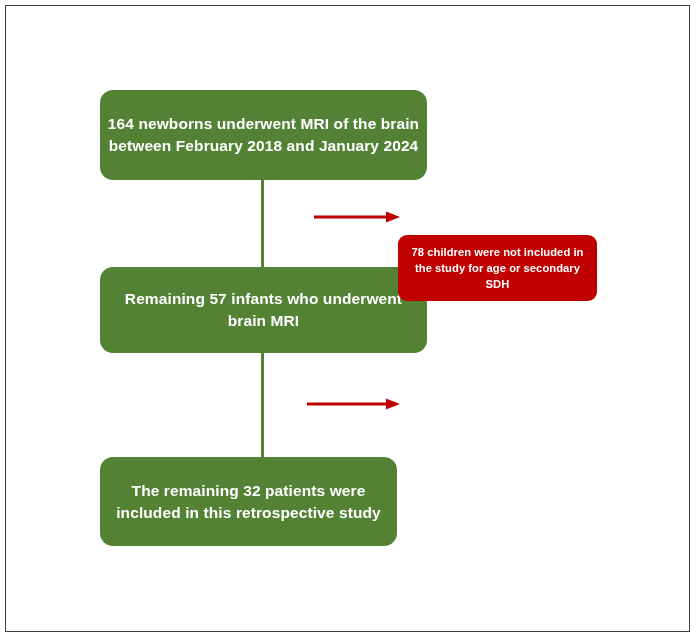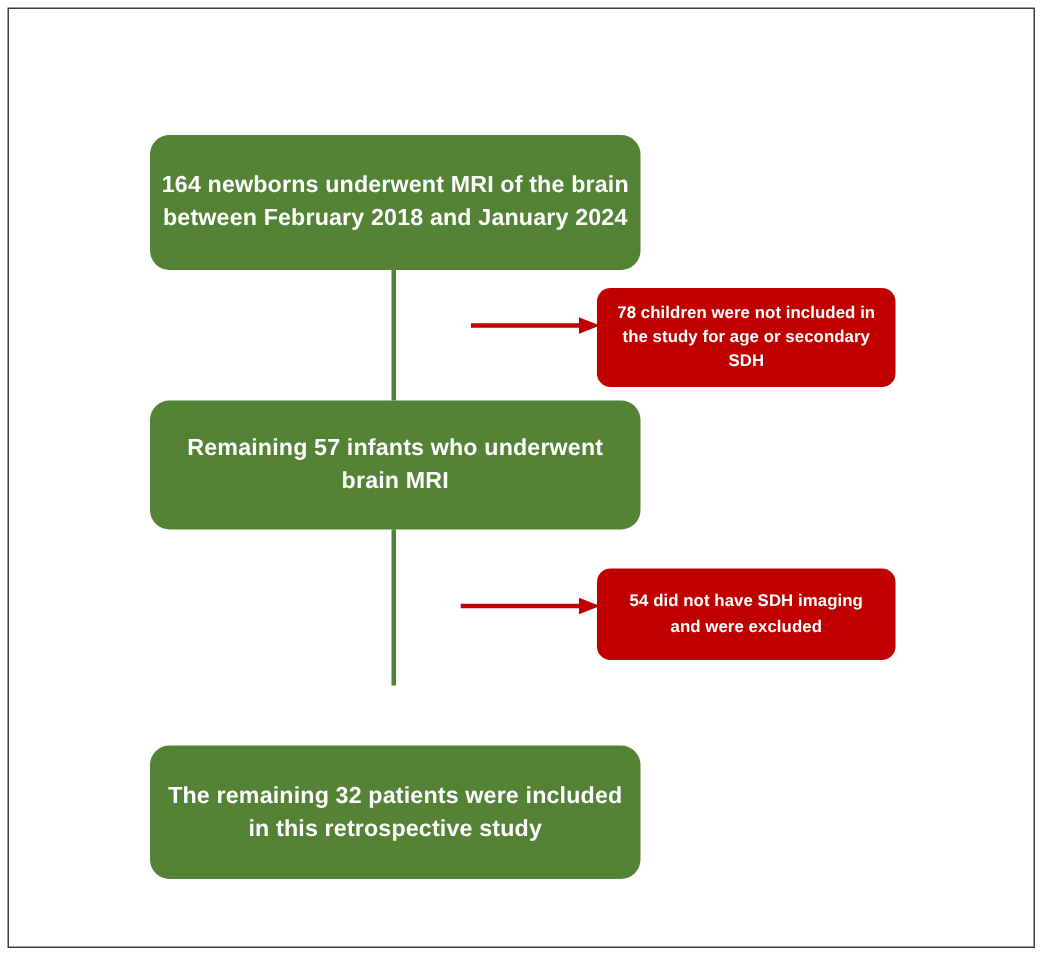--- a/index.html
+++ b/index.html
@@ -54,37 +54,38 @@
     padding: 4px 4px;
     letter-spacing: 0.1px;
   }
   .node-red {
     background: #C00000;
     border-radius: 9px;
     font-size: 11.2px;
     line-height: 1.45;
     padding: 4px 12px;
     letter-spacing: 0.05px;
+    margin-top: 43px;
   }
   .node span.txt {
     display: block;
     width: 100%;
   }
   
   .arrow {
     position: absolute;
     height: 14px;
     display: block;
   }
   .arrow svg { display: block; }
 
   
   #node-1 { left: 100px; top: 90px;  width: 327px; height: 90px; }
   #node-2 { left: 100px; top: 267px; width: 327px; height: 86px; }
-  #node-3 { left: 100px; top: 457px; width: 327px; height: 89px; margin-top: 40px; }
+  #node-3 { left: 100px; top: 457px; width: 297px; height: 89px; }
 
   #excl-1 { left: 398px; top: 192px; width: 199px; height: 66px; }
   #excl-2 { left: 398px; top: 379px; width: 199px; height: 61px; }
 
   #conn-1 { left: 261px; top: 180px; height: 87px; }
   #conn-2 { left: 261px; top: 353px; height: 104px; }
 
   #arrow-1 { left: 314px; top: 210px; width: 86px; }
   #arrow-2 { left: 307px; top: 397px; width: 93px; }
 </style>
@@ -120,16 +121,13 @@
     <svg width="93" height="14" viewBox="0 0 93 14" xmlns="http://www.w3.org/2000/svg">
       <line x1="0" y1="7" x2="83" y2="7" stroke="#C00000" stroke-width="3"></line>
       <polygon points="93,7 79,1.5 79,12.5" fill="#C00000"></polygon>
     </svg>
   </div>
 
   <div class="node node-red" id="excl-1">
     <span class="txt">78 children were not included in the study for age or secondary SDH</span>
   </div>
 
-  <div class="node node-red" id="excl-2">
-    <span class="txt">54 did not have SDH imaging and were excluded</span>
-  </div>
 </div>
 
 </body></html>

